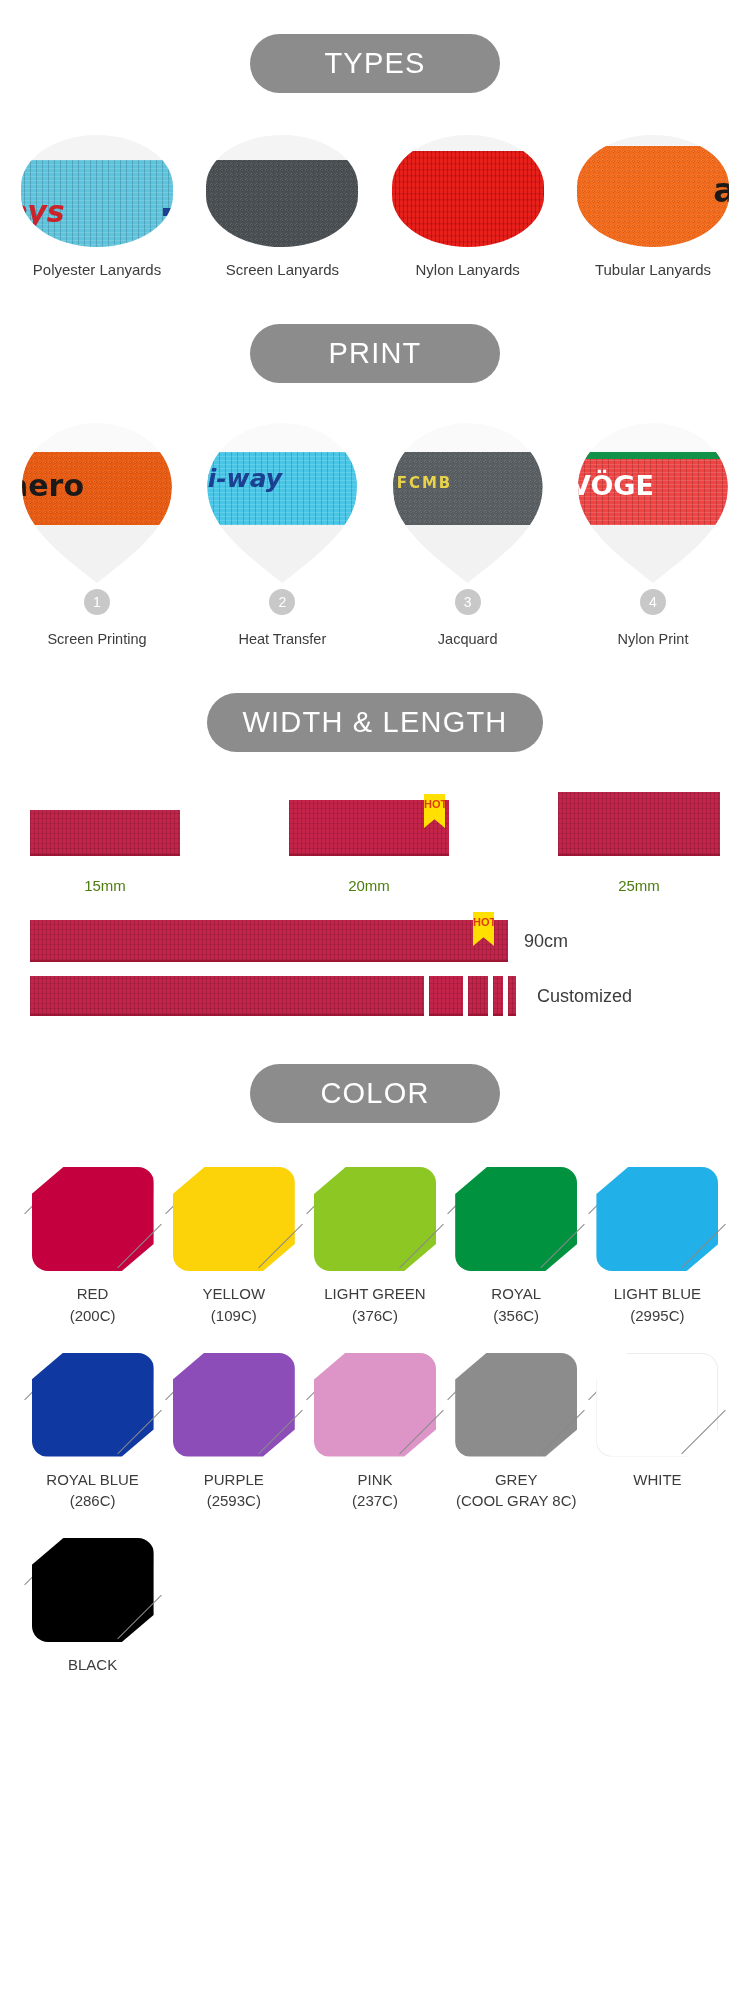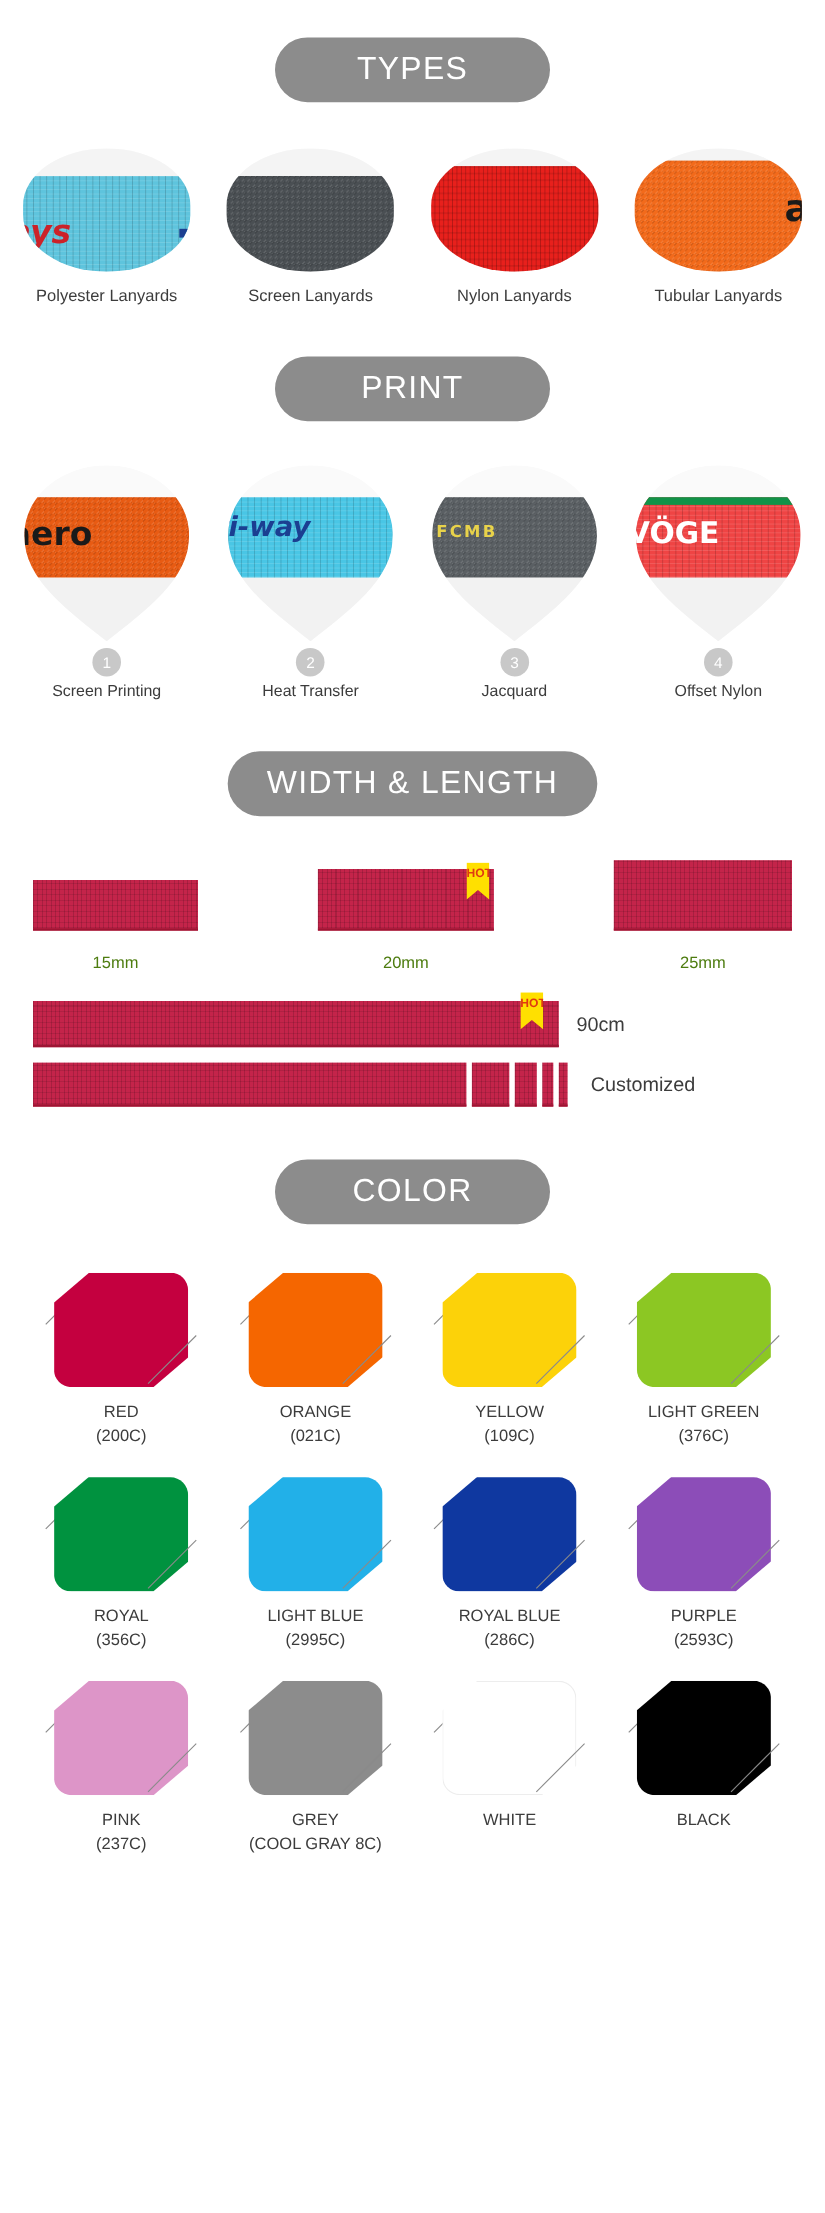--- a/index.html
+++ b/index.html
@@ -95,21 +95,21 @@
     clip-path: path("M75,0 C116,0 150,28 150,64 C150,104 110,132 75,160 C40,132 0,104 0,64 C0,28 34,0 75,0 Z");
   }
   .tear .band { position: absolute; left: -8%; right: -8%; top: 18%; height: 46%; }
   .tear .btm { position: absolute; left: 0; right: 0; bottom: 0; top: 64%; background: #f2f2f2; }
   .numbadge {
     width: 26px; height: 26px; border-radius: 50%;
     background: #c8c8c8; color: #fff;
     font-size: 14px; line-height: 26px;
     margin: 6px auto 0;
   }
-  .print-cap { margin-top: 6px; font-size: 14.5px; color: #3c3c3c; }
+  .print-cap { margin-top: 16px; font-size: 14.5px; color: #3c3c3c; }
 
   
   .wl { margin-top: 40px; padding: 0 30px; }
   .wl-widths { display: flex; justify-content: space-between; align-items: flex-end; }
   .wl-col { text-align: center; }
   .strap {
     background: #c4244a;
     position: relative;
     background-image:
       repeating-linear-gradient(90deg, rgba(0,0,0,.14) 0 1px, transparent 1px 4px),
@@ -137,21 +137,21 @@
   .seg { background: #c4244a; border-bottom: 2px solid #9e1433;
     background-image:
       repeating-linear-gradient(90deg, rgba(0,0,0,.14) 0 1px, transparent 1px 4px),
       repeating-linear-gradient(0deg, rgba(0,0,0,.10) 0 1px, transparent 1px 5px);
     margin-right: 5px; }
 
   
   .color-grid {
     margin-top: 44px;
     display: grid;
-    grid-template-columns: repeat(4, 1fr);
+    grid-template-columns: repeat(5, 1fr);
     row-gap: 26px;
     padding: 0 22px;
   }
   .color-cell { text-align: center; }
   .swatch-holder {
     width: 122px; height: 104px; margin: 0 auto; position: relative;
   }
   .swatch {
     position: absolute; inset: 0;
     clip-path: polygon(26% 0, 100% 0, 100% 74%, 74% 100%, 0 100%, 0 26%);
@@ -267,21 +267,21 @@
     <div class="print-cell">
       <div class="tear">
         <div class="btm"></div>
         <div class="band" style="background:#ef4444;">
           <div class="weave"></div>
           <div style="position:absolute; left:0; right:0; top:0; height:7px; background:#119248;"></div>
           <div class="logo-txt" style="left:4px; top:18px; font-size:27px; color:#ffffff;">VÖGE</div>
         </div>
       </div>
       <div class="numbadge">4</div>
-      <div class="print-cap">Offset Nylon</div>
+      <div class="print-cap">Nylon Print</div>
     </div>
   </div>
 
   <div class="banner-wrap" style="margin-top:46px;">
     <div class="banner wide">WIDTH &amp; LENGTH</div>
   </div>
 
   <div class="wl">
     <div class="wl-widths">
       <div class="wl-col">
@@ -328,29 +328,20 @@
     <div class="color-cell">
       <div class="swatch-holder">
         <div class="slash tl"></div>
         <div class="swatch" style="background:#C4003F;"></div>
         <div class="slash br"></div>
       </div>
       <div class="color-name">RED</div>
       <div class="color-code">(200C)</div>
     </div>
 
-    <div class="color-cell">
-      <div class="swatch-holder">
-        <div class="slash tl"></div>
-        <div class="swatch" style="background:#F56600;"></div>
-        <div class="slash br"></div>
-      </div>
-      <div class="color-name">ORANGE</div>
-      <div class="color-code">(021C)</div>
-    </div>
 
     <div class="color-cell">
       <div class="swatch-holder">
         <div class="slash tl"></div>
         <div class="swatch" style="background:#FCD209;"></div>
         <div class="slash br"></div>
       </div>
       <div class="color-name">YELLOW</div>
       <div class="color-code">(109C)</div>
     </div>

